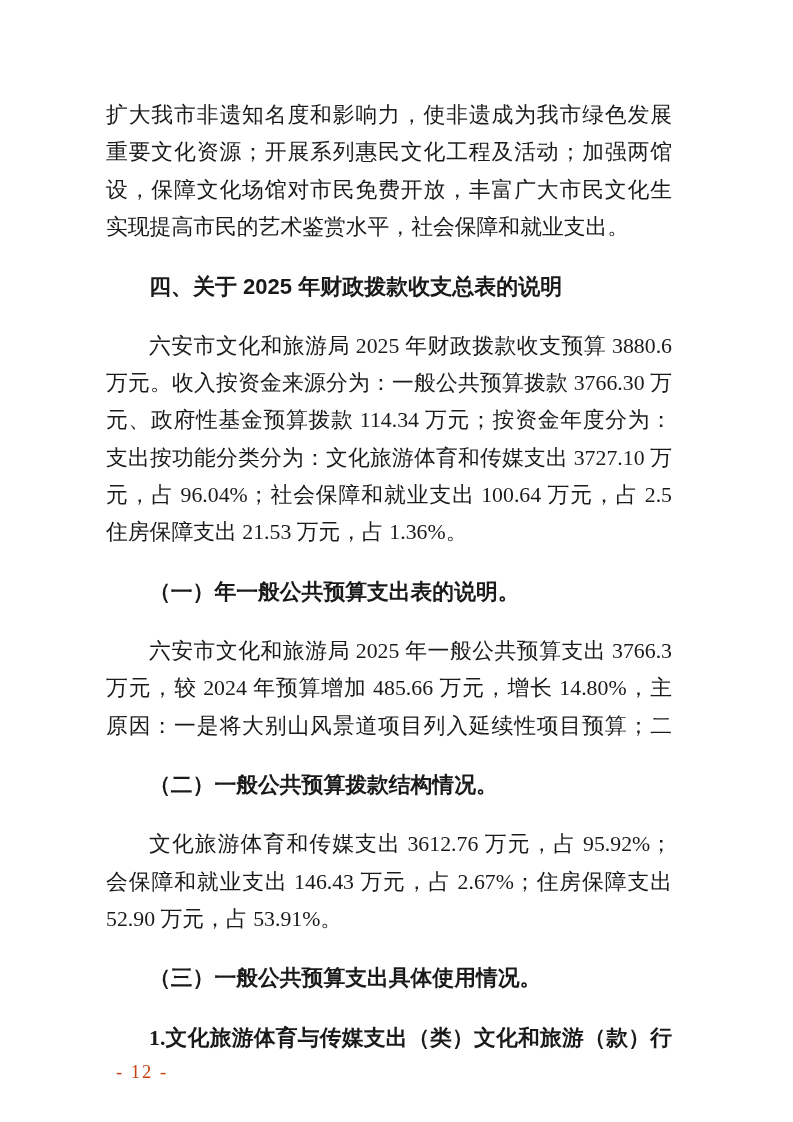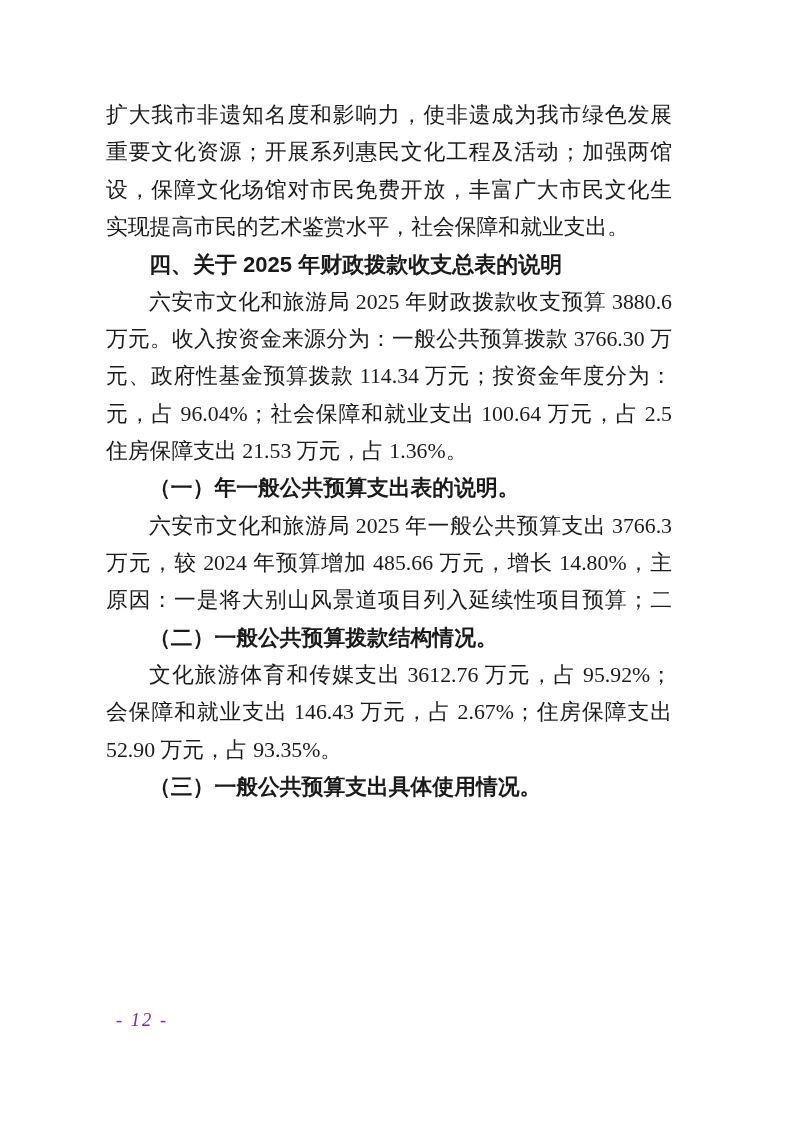--- a/index.html
+++ b/index.html
@@ -23,36 +23,35 @@
     line-height: 37.34px;
     height: 37.34px;
     overflow: hidden;
     text-align: justify;
     text-align-last: justify;
     text-justify: inter-character;
     word-break: break-all;
     white-space: normal;
   }
   .ln.last { text-align-last: left; }
-  .ln.ind  { text-indent: 43px; }
+  .ln.ind  { text-indent: 43px; margin-top: 22px; }
   .ln.b    { font-weight: bold; }
   .ln.h1   {
     font-family: "Liberation Sans", "DejaVu Sans", sans-serif;
     font-weight: bold;
     font-size: 22px;
   }
   .footer {
     position: absolute;
     left: 116px;
-    top: 1010px;
+    top: 1062px;
     font-size: 18.5px;
     letter-spacing: 2px;
-    color: #6d28d9;
+    color: #c2410c;
     font-family: "Liberation Serif", "DejaVu Serif", serif;
-    font-style: italic;
   }
 </style>
 </head>
 <body>
 
 <div class="page">
   <div class="textblock">
 
     <section>
       <div class="ln j">扩大我市非遗知名度和影响力，使非遗成为我市绿色发展的</div>
@@ -62,20 +61,21 @@
     </section>
 
     <section>
       <div class="ln last ind h1">四、关于 2025 年财政拨款收支总表的说明</div>
     </section>
 
     <section>
       <div class="ln j ind">六安市文化和旅游局 2025 年财政拨款收支预算 3880.64</div>
       <div class="ln j">万元。收入按资金来源分为：一般公共预算拨款 3766.30 万</div>
       <div class="ln j">元、政府性基金预算拨款 114.34 万元；按资金年度分为：本</div>
+      <div class="ln j">支出按功能分类分为：文化旅游体育和传媒支出 3727.10 万</div>
       <div class="ln j">元，占 96.04%；社会保障和就业支出 100.64 万元，占 2.59%；</div>
       <div class="ln last">住房保障支出 21.53 万元，占 1.36%。</div>
     </section>
 
 
     <section>
       <div class="ln last ind b">（一）年一般公共预算支出表的说明。</div>
     </section>
 
     <section>
@@ -84,24 +84,27 @@
       <div class="ln j">原因：一是将大别山风景道项目列入延续性项目预算；二是</div>
     </section>
 
     <section>
       <div class="ln last ind b">（二）一般公共预算拨款结构情况。</div>
     </section>
 
     <section>
       <div class="ln j ind">文化旅游体育和传媒支出 3612.76 万元，占 95.92%；社</div>
       <div class="ln j">会保障和就业支出 146.43 万元，占 2.67%；住房保障支出</div>
-      <div class="ln last">52.90 万元，占 93.35%。</div>
+      <div class="ln last">52.90 万元，占 53.91%。</div>
     </section>
 
     <section>
       <div class="ln last ind b">（三）一般公共预算支出具体使用情况。</div>
     </section>
 
+    <section>
+      <div class="ln j ind b">1.文化旅游体育与传媒支出（类）文化和旅游（款）行</div>
+    </section>
 
   </div>
 
   <div class="footer">- 12 -</div>
 </div>
 
 </body></html>

